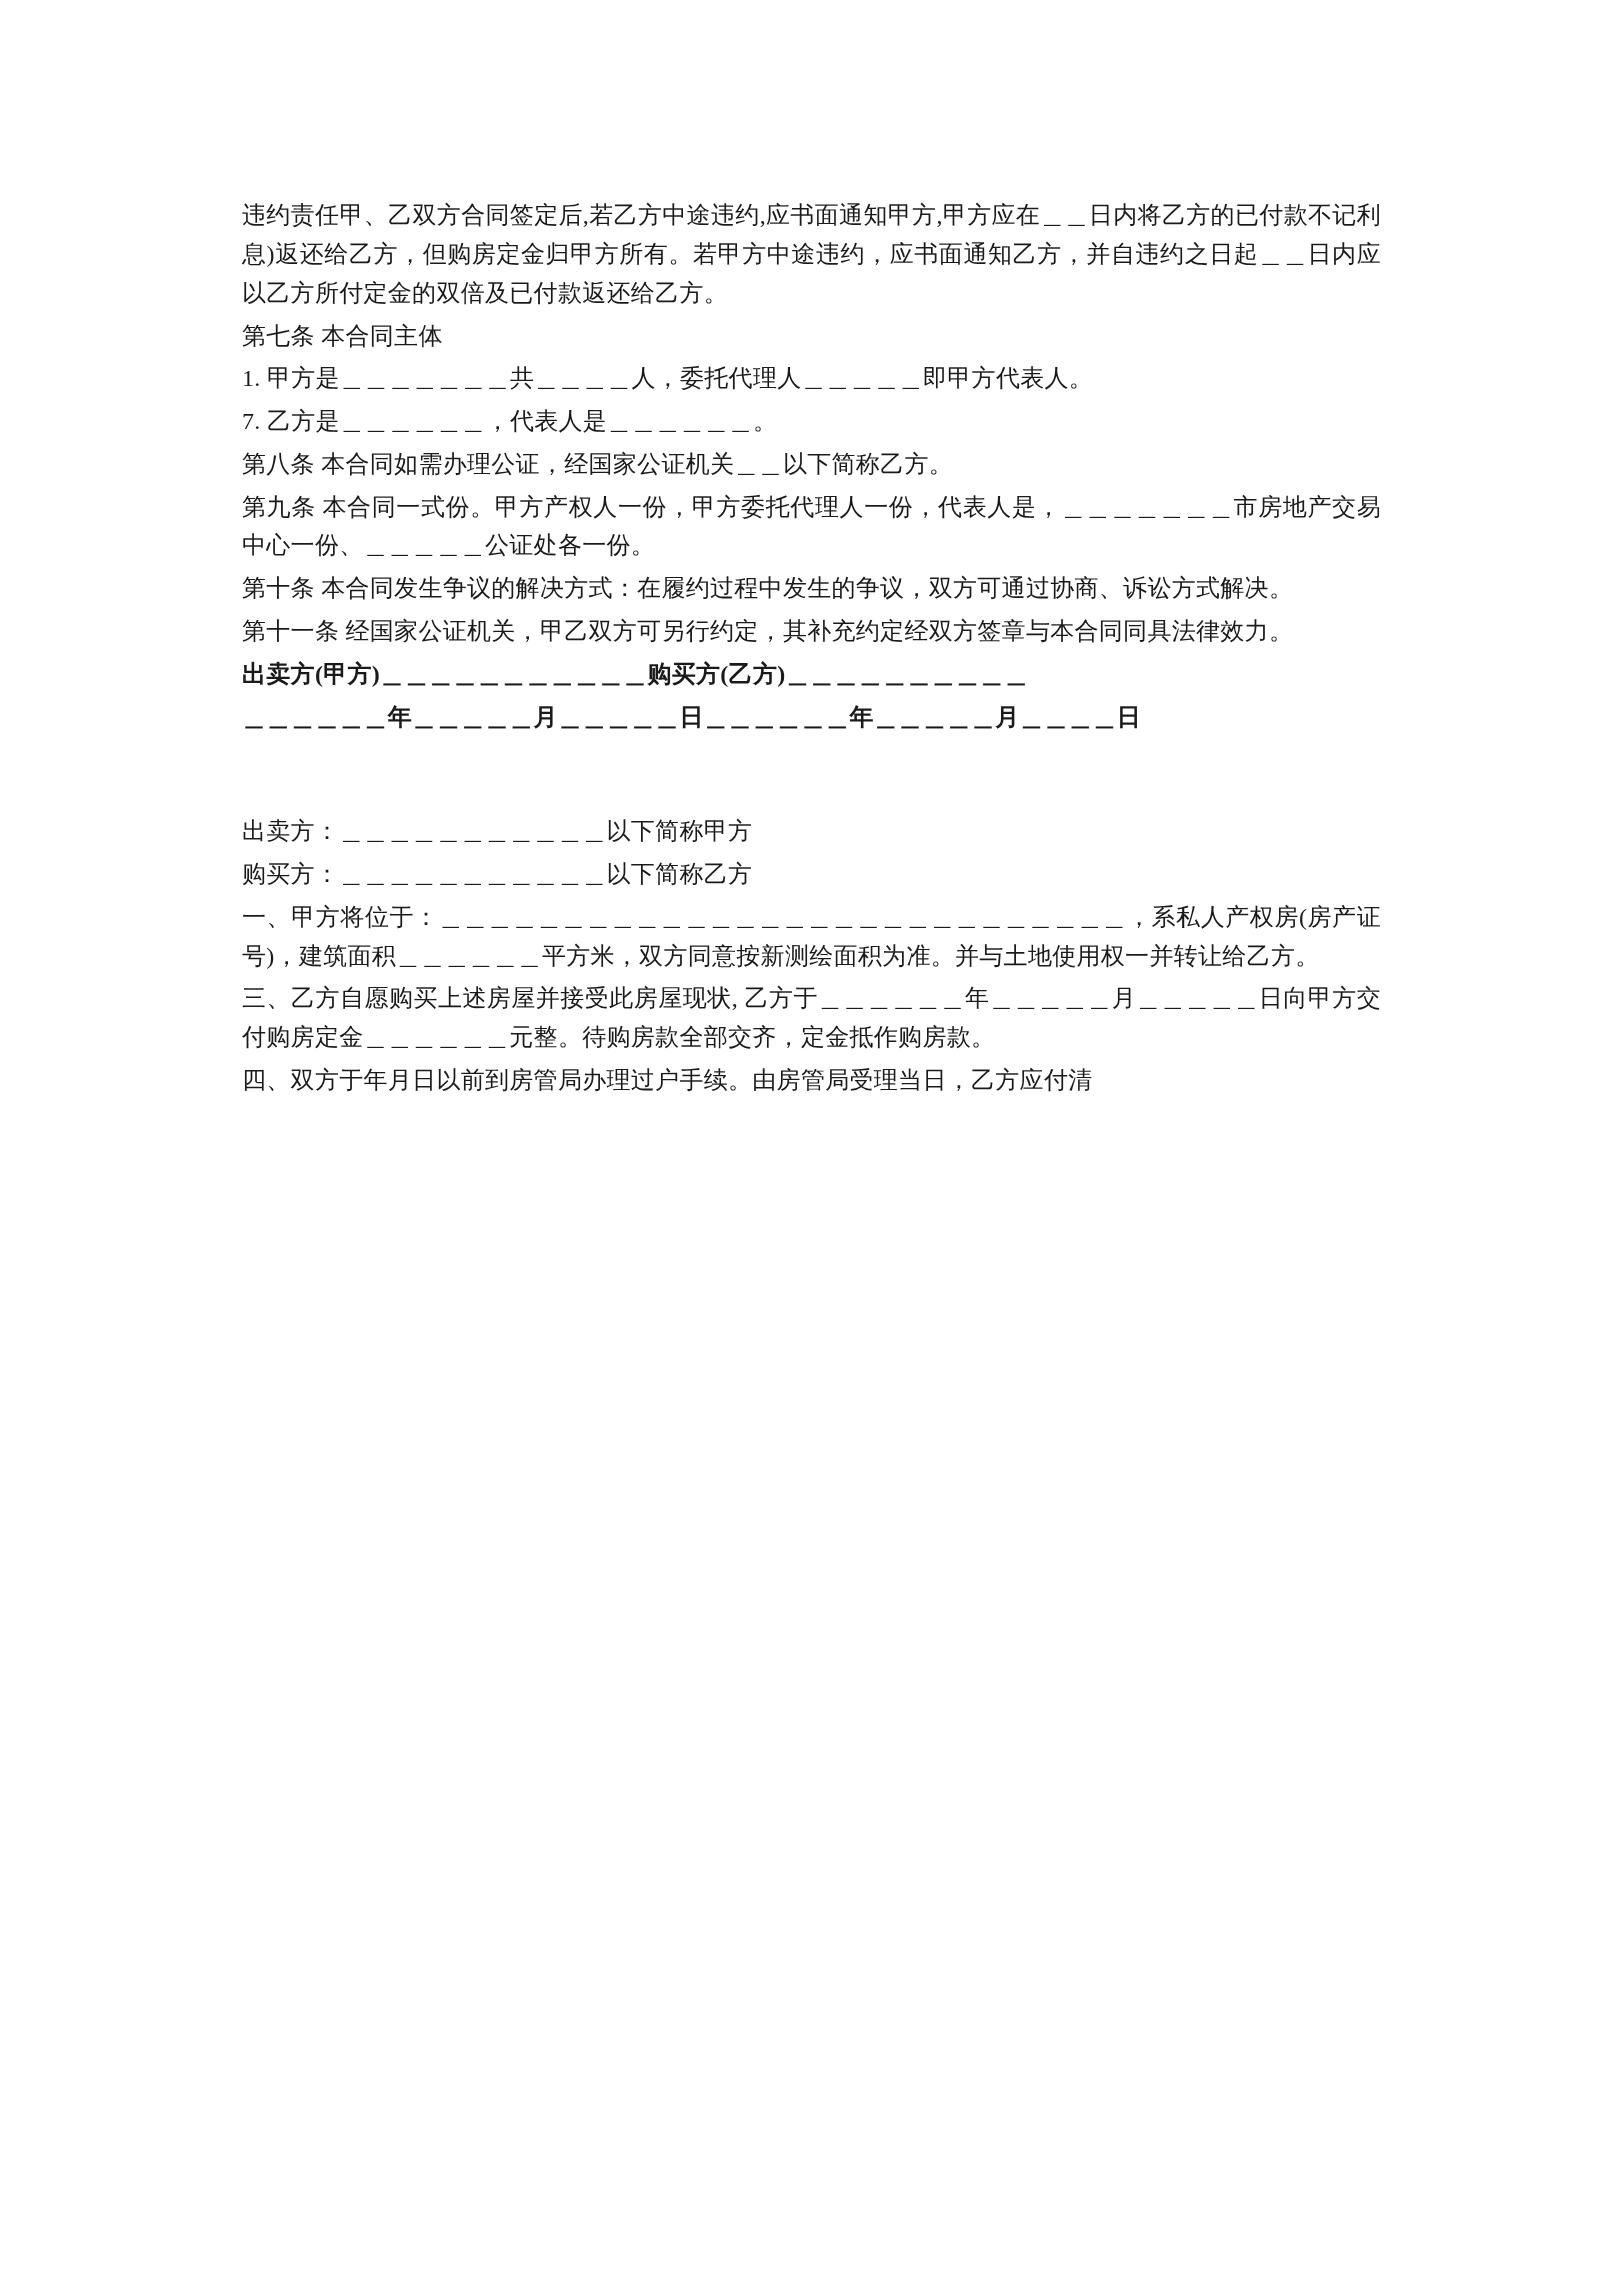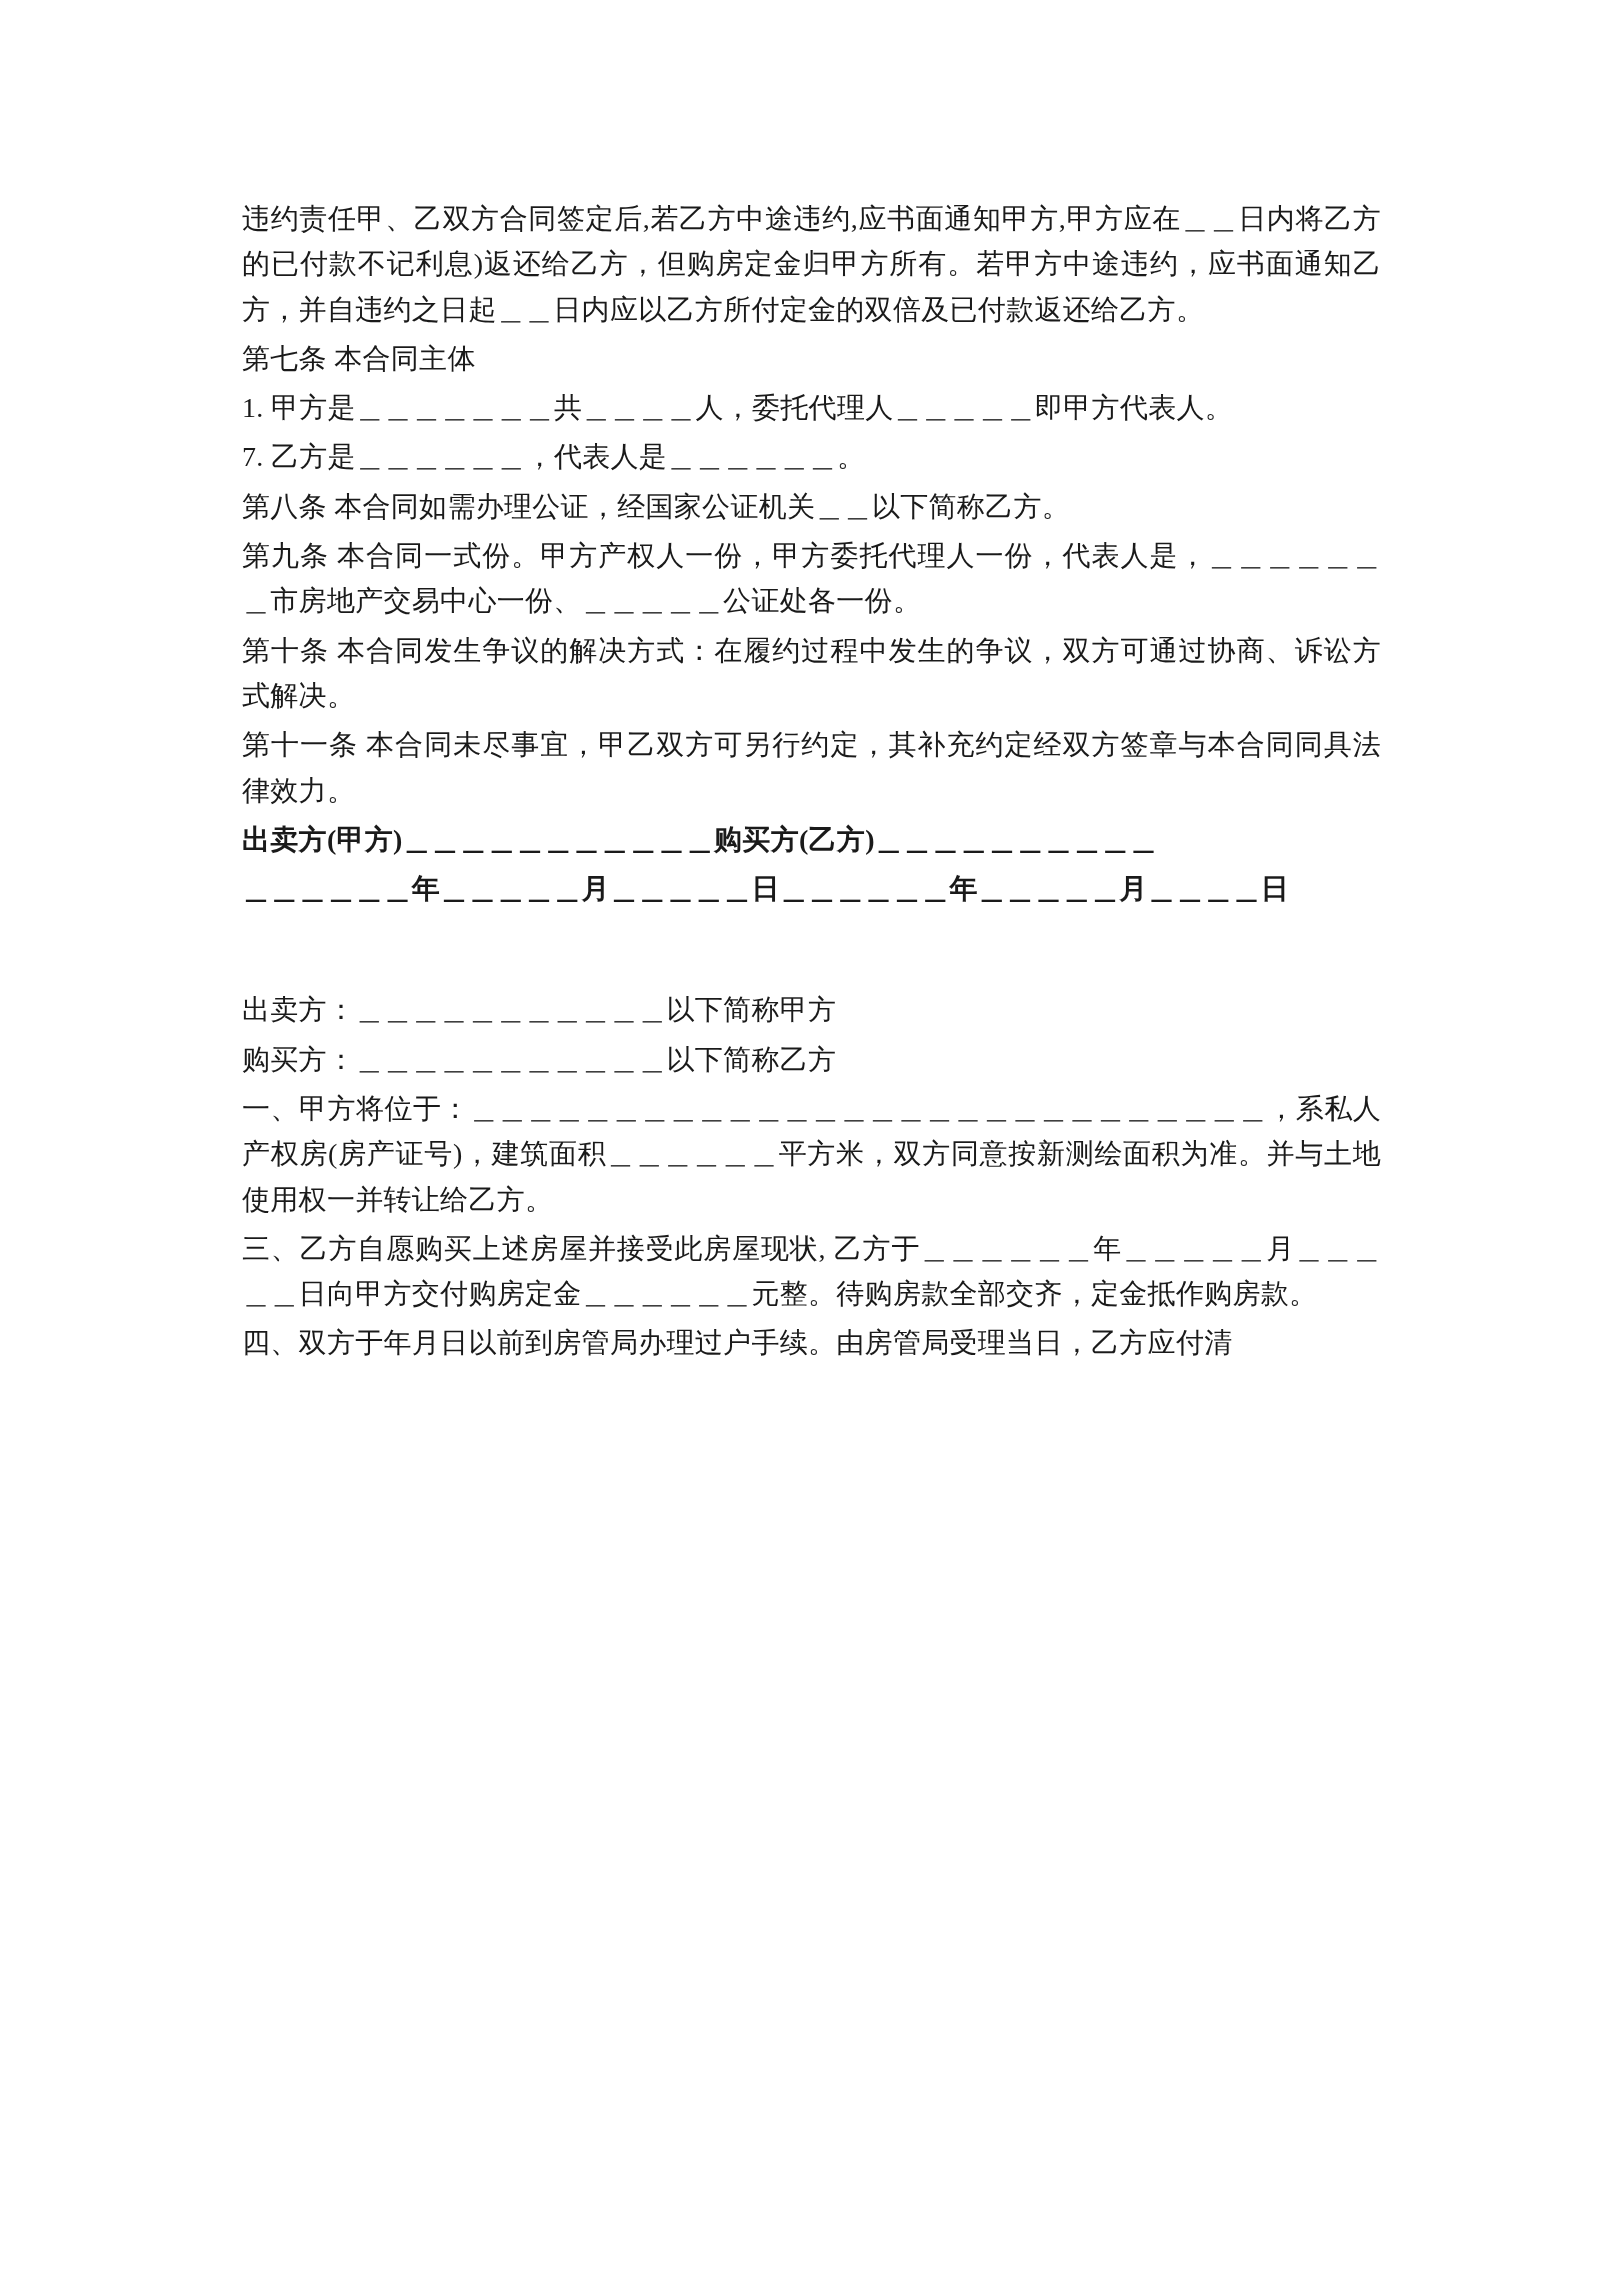--- a/index.html
+++ b/index.html
@@ -11,21 +11,21 @@
     position: relative;
     width: 1623px;
     height: 2295px;
     background: #ffffff;
     box-sizing: border-box;
     padding: 196px 242px 0 242px;
     font-family: "Liberation Serif", "DejaVu Serif", serif;
     color: #1a1a1a;
   }
   .doc {
-    font-size: 28px;
+    font-size: 24px;
     line-height: 1.62;
     letter-spacing: 0.3px;
   }
   .p {
     margin: 0 0 3.9px 0;
     text-align: justify;
     text-justify: inter-ideograph;
     white-space: pre-wrap;
   }
   .spacer {
@@ -43,21 +43,21 @@
 <div class="page">
   <div class="doc">
 
     <p class="p">违约责任甲、乙双方合同签定后,若乙方中途违约,应书面通知甲方,甲方应在＿＿日内将乙方的已付款不记利息)返还给乙方，但购房定金归甲方所有。若甲方中途违约，应书面通知乙方，并自违约之日起＿＿日内应以乙方所付定金的双倍及已付款返还给乙方。</p>
     <p class="p">第七条 本合同主体</p>
     <p class="p">1. 甲方是＿＿＿＿＿＿＿共＿＿＿＿人，委托代理人＿＿＿＿＿即甲方代表人。</p>
     <p class="p">7. 乙方是＿＿＿＿＿＿，代表人是＿＿＿＿＿＿。</p>
     <p class="p">第八条 本合同如需办理公证，经国家公证机关＿＿以下简称乙方。</p>
     <p class="p">第九条 本合同一式份。甲方产权人一份，甲方委托代理人一份，代表人是，＿＿＿＿＿＿＿市房地产交易中心一份、＿＿＿＿＿公证处各一份。</p>
     <p class="p">第十条 本合同发生争议的解决方式：在履约过程中发生的争议，双方可通过协商、诉讼方式解决。</p>
-    <p class="p">第十一条 本合同未尽事宜，甲乙双方可另行约定，其补充约定经双方签章与本合同同具法律效力。</p>
+    <p class="p">第十一条 经国家公证机关，甲乙双方可另行约定，其补充约定经双方签章与本合同同具法律效力。</p>
 
     <p class="sig-line">出卖方(甲方)＿＿＿＿＿＿＿＿＿＿＿购买方(乙方)＿＿＿＿＿＿＿＿＿＿</p>
     <p class="sig-line">＿＿＿＿＿＿年＿＿＿＿＿月＿＿＿＿＿日＿＿＿＿＿＿年＿＿＿＿＿月＿＿＿＿日</p>
 
     <div class="spacer"></div>
 
     <p class="p">出卖方：＿＿＿＿＿＿＿＿＿＿＿以下简称甲方</p>
     <p class="p">购买方：＿＿＿＿＿＿＿＿＿＿＿以下简称乙方</p>
     <p class="p">一、甲方将位于：＿＿＿＿＿＿＿＿＿＿＿＿＿＿＿＿＿＿＿＿＿＿＿＿＿＿＿＿，系私人产权房(房产证号)，建筑面积＿＿＿＿＿＿平方米，双方同意按新测绘面积为准。并与土地使用权一并转让给乙方。</p>
     <p class="p">三、乙方自愿购买上述房屋并接受此房屋现状, 乙方于＿＿＿＿＿＿年＿＿＿＿＿月＿＿＿＿＿日向甲方交付购房定金＿＿＿＿＿＿元整。待购房款全部交齐，定金抵作购房款。</p>

